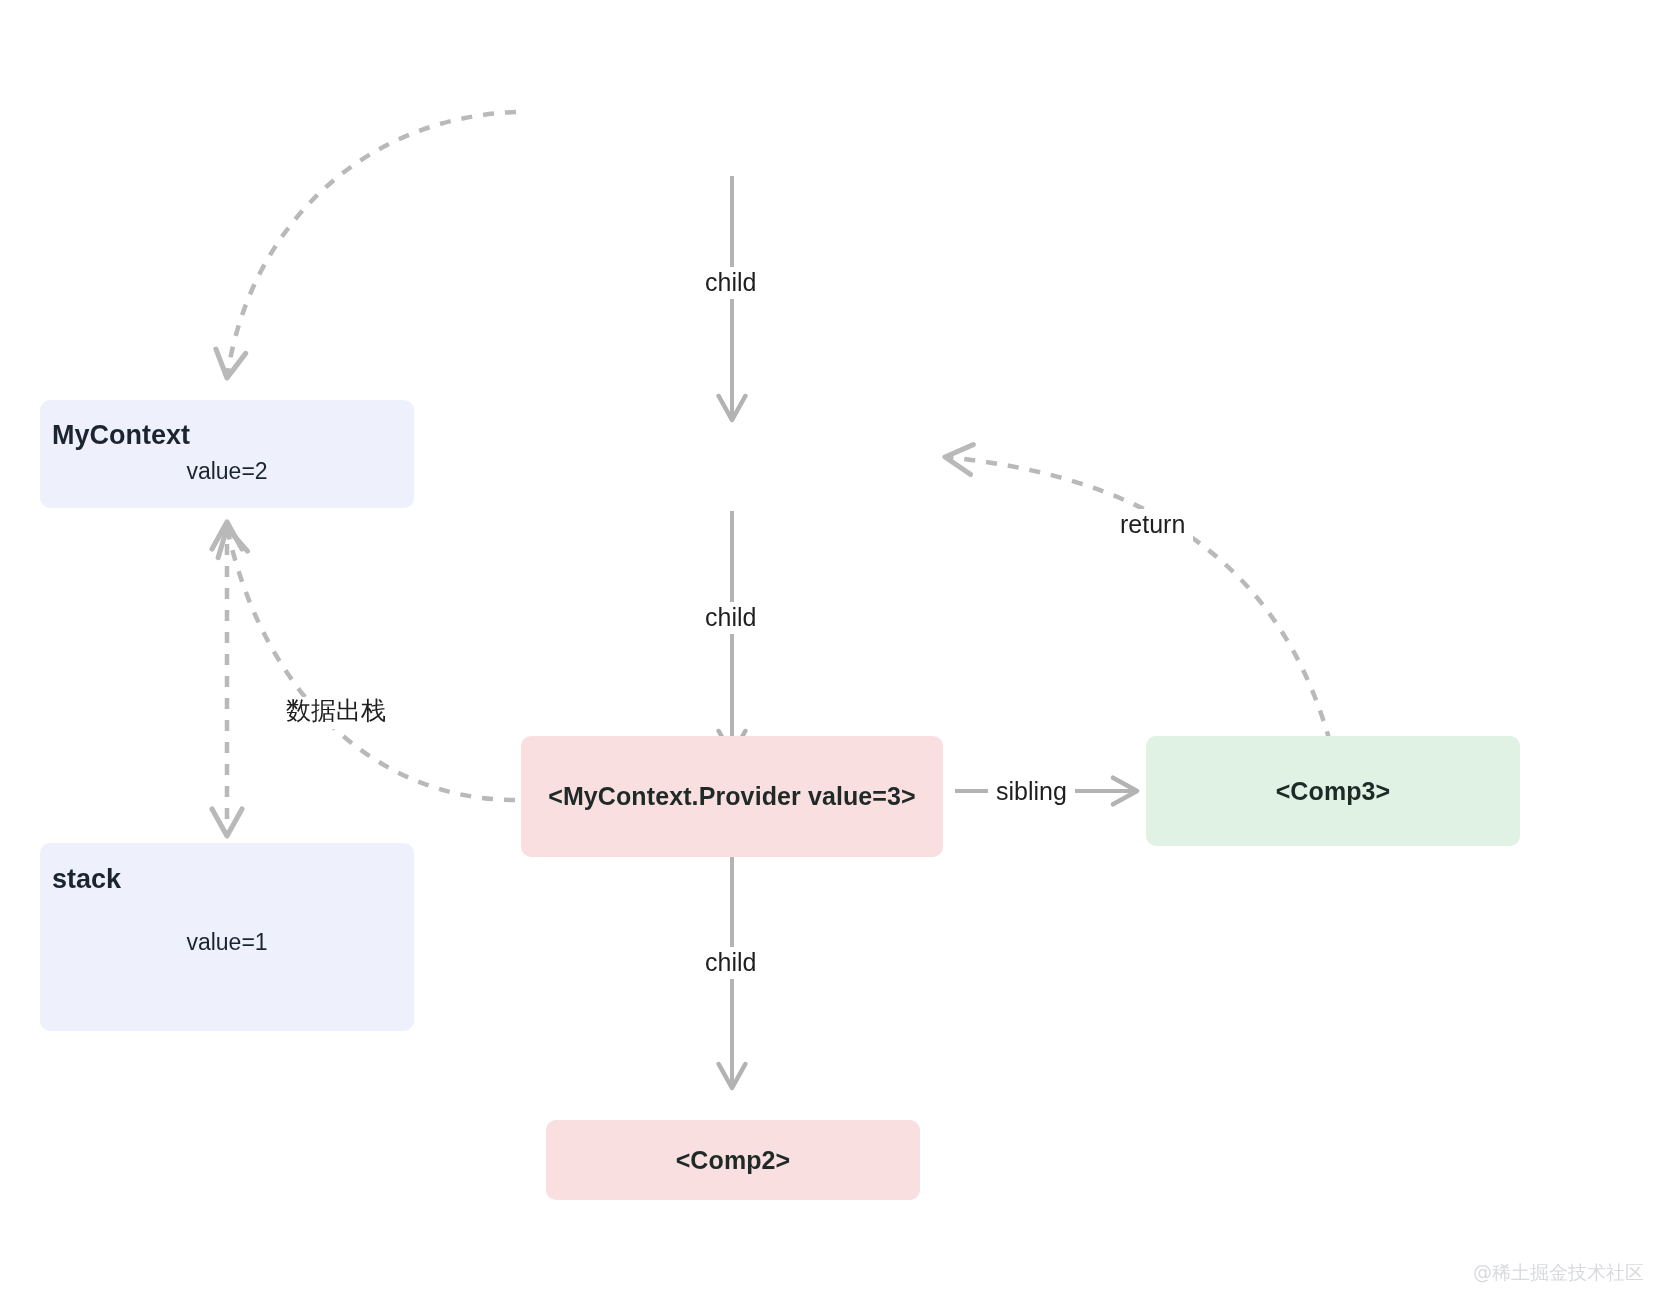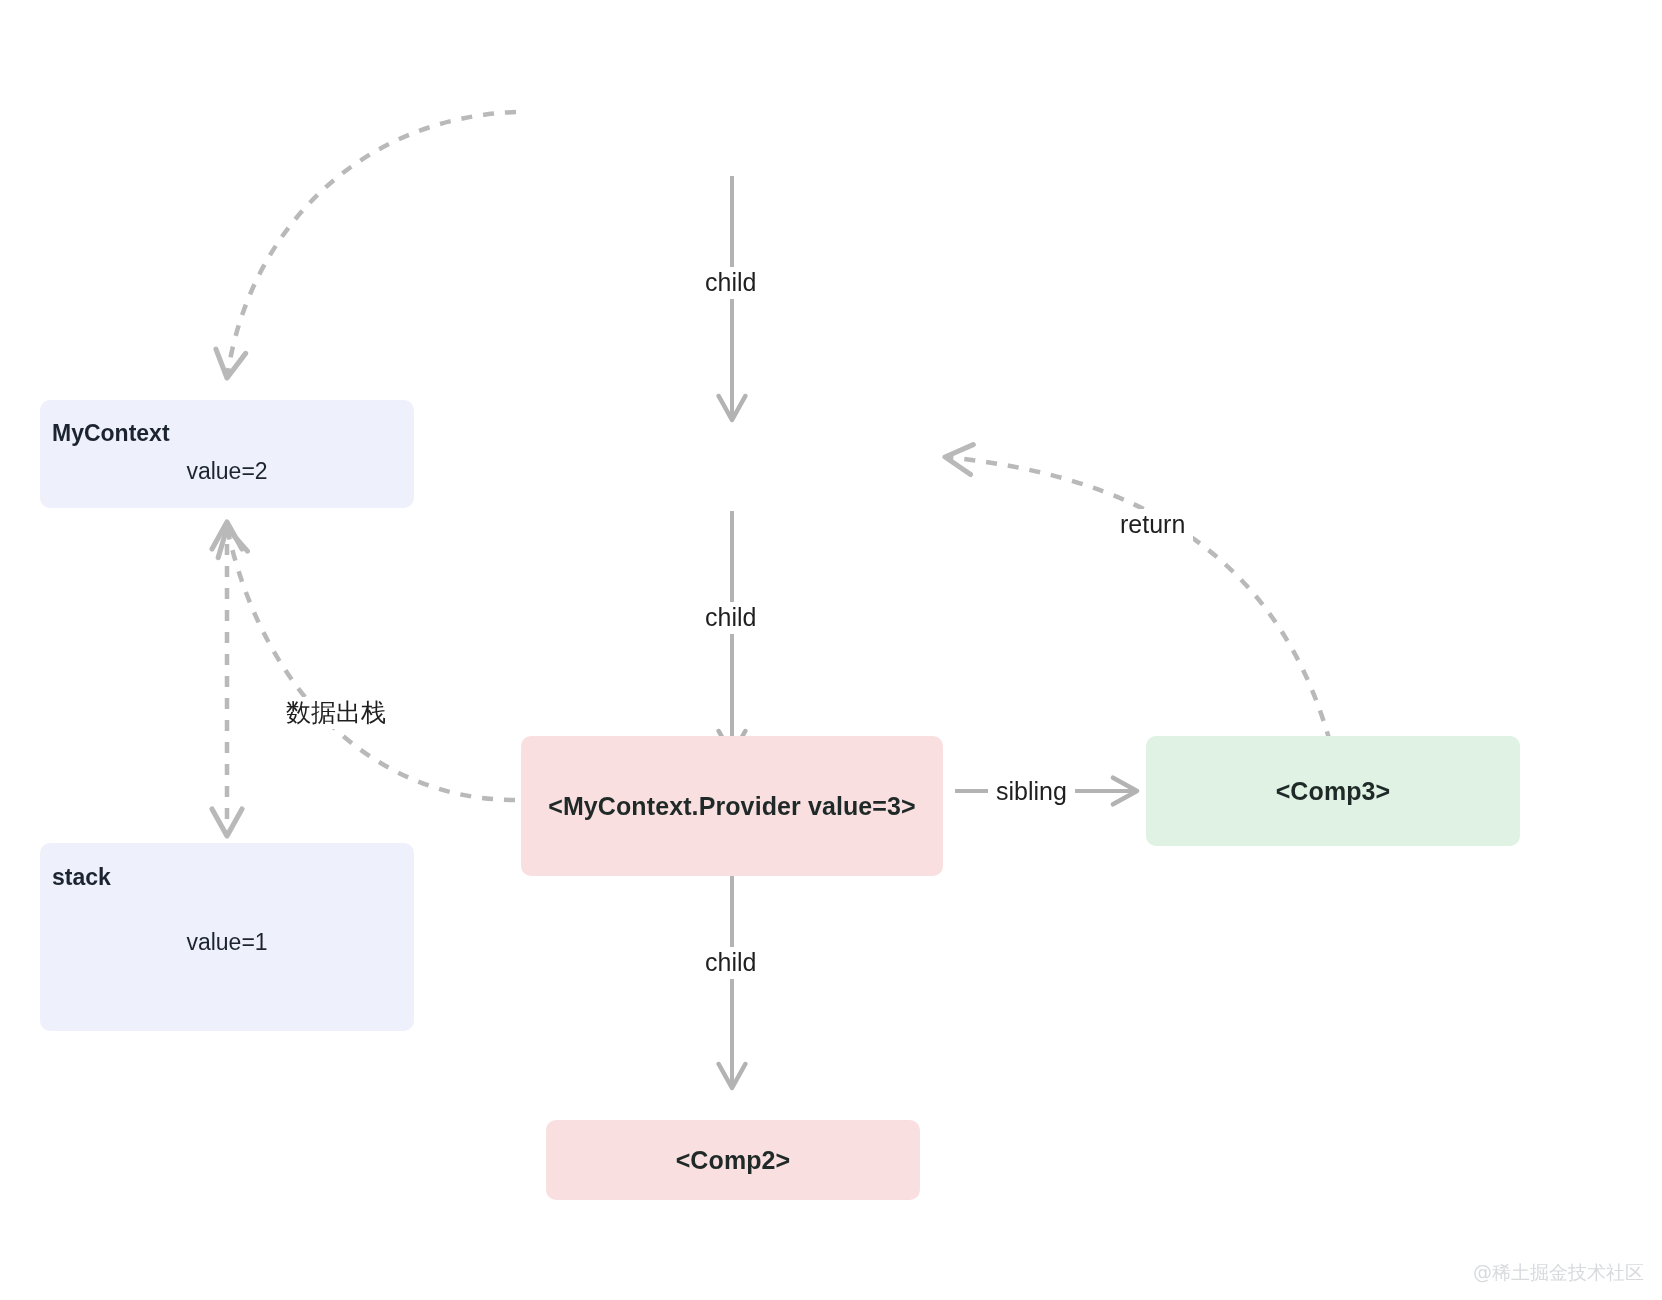--- a/index.html
+++ b/index.html
@@ -44,21 +44,21 @@
 
   .store {
     position: absolute;
     border-radius: 10px;
     background: #eef1fc;
     box-sizing: border-box;
     display: block;
   }
   .store-title {
     position: absolute;
-    font-size: 23px;
+    font-size: 27px;
     font-weight: bold;
     color: #1b2430;
     white-space: nowrap;
   }
   .store-value {
     position: absolute;
     font-size: 23px;
     font-weight: normal;
     color: #1b2430;
     white-space: nowrap;
@@ -68,21 +68,21 @@
   .edge-label {
     position: absolute;
     font-size: 25px;
     color: #1f1f1f;
     background: #ffffff;
     padding: 2px 8px;
     white-space: nowrap;
     line-height: 1.1;
   }
   .edge-label.cn {
-    font-family: Liberation Sans, sans-serif;
+    font-family: Liberation Mono, monospace;
   }
   .watermark {
     position: absolute;
     right: 18px;
     bottom: 14px;
     font-size: 19px;
     color: #d8dade;
     font-family: "DejaVu Sans", "Liberation Sans", sans-serif;
     white-space: nowrap;
   }
@@ -114,21 +114,21 @@
 
     <path d="M 515 800 C 380 800 265 700 227 528" fill="none" stroke="#b9b9b9" stroke-width="4.5" stroke-dasharray="11 11" stroke-linecap="butt" marker-end="url(#arrow-dash)"></path>
 
     <line x1="227" y1="522" x2="227" y2="836" stroke="#b9b9b9" stroke-width="4.5" stroke-dasharray="11 11" marker-start="url(#arrow-dash)" marker-end="url(#arrow-dash)"></line>
 
     <path d="M 1330 742 C 1290 600 1190 480 945 457" fill="none" stroke="#b9b9b9" stroke-width="4.5" stroke-dasharray="11 11" stroke-linecap="butt" marker-end="url(#arrow-dash)"></path>
   </svg>
 
 
 
-  <div class="node pink" style="left:521px; top:736px; width:422px; height:140px;">
+  <div class="node pink" style="left:521px; top:736px; width:422px; height:121px;">
     <span class="node-label">&lt;MyContext.Provider value=3&gt;</span>
   </div>
 
   <div class="node pink" style="left:546px; top:1072px; width:374px; height:80px;margin-top:48px;">
     <span class="node-label">&lt;Comp2&gt;</span>
   </div>
 
   <div class="node green" style="left:1146px; top:736px; width:374px; height:110px;">
     <span class="node-label">&lt;Comp3&gt;</span>
   </div>

